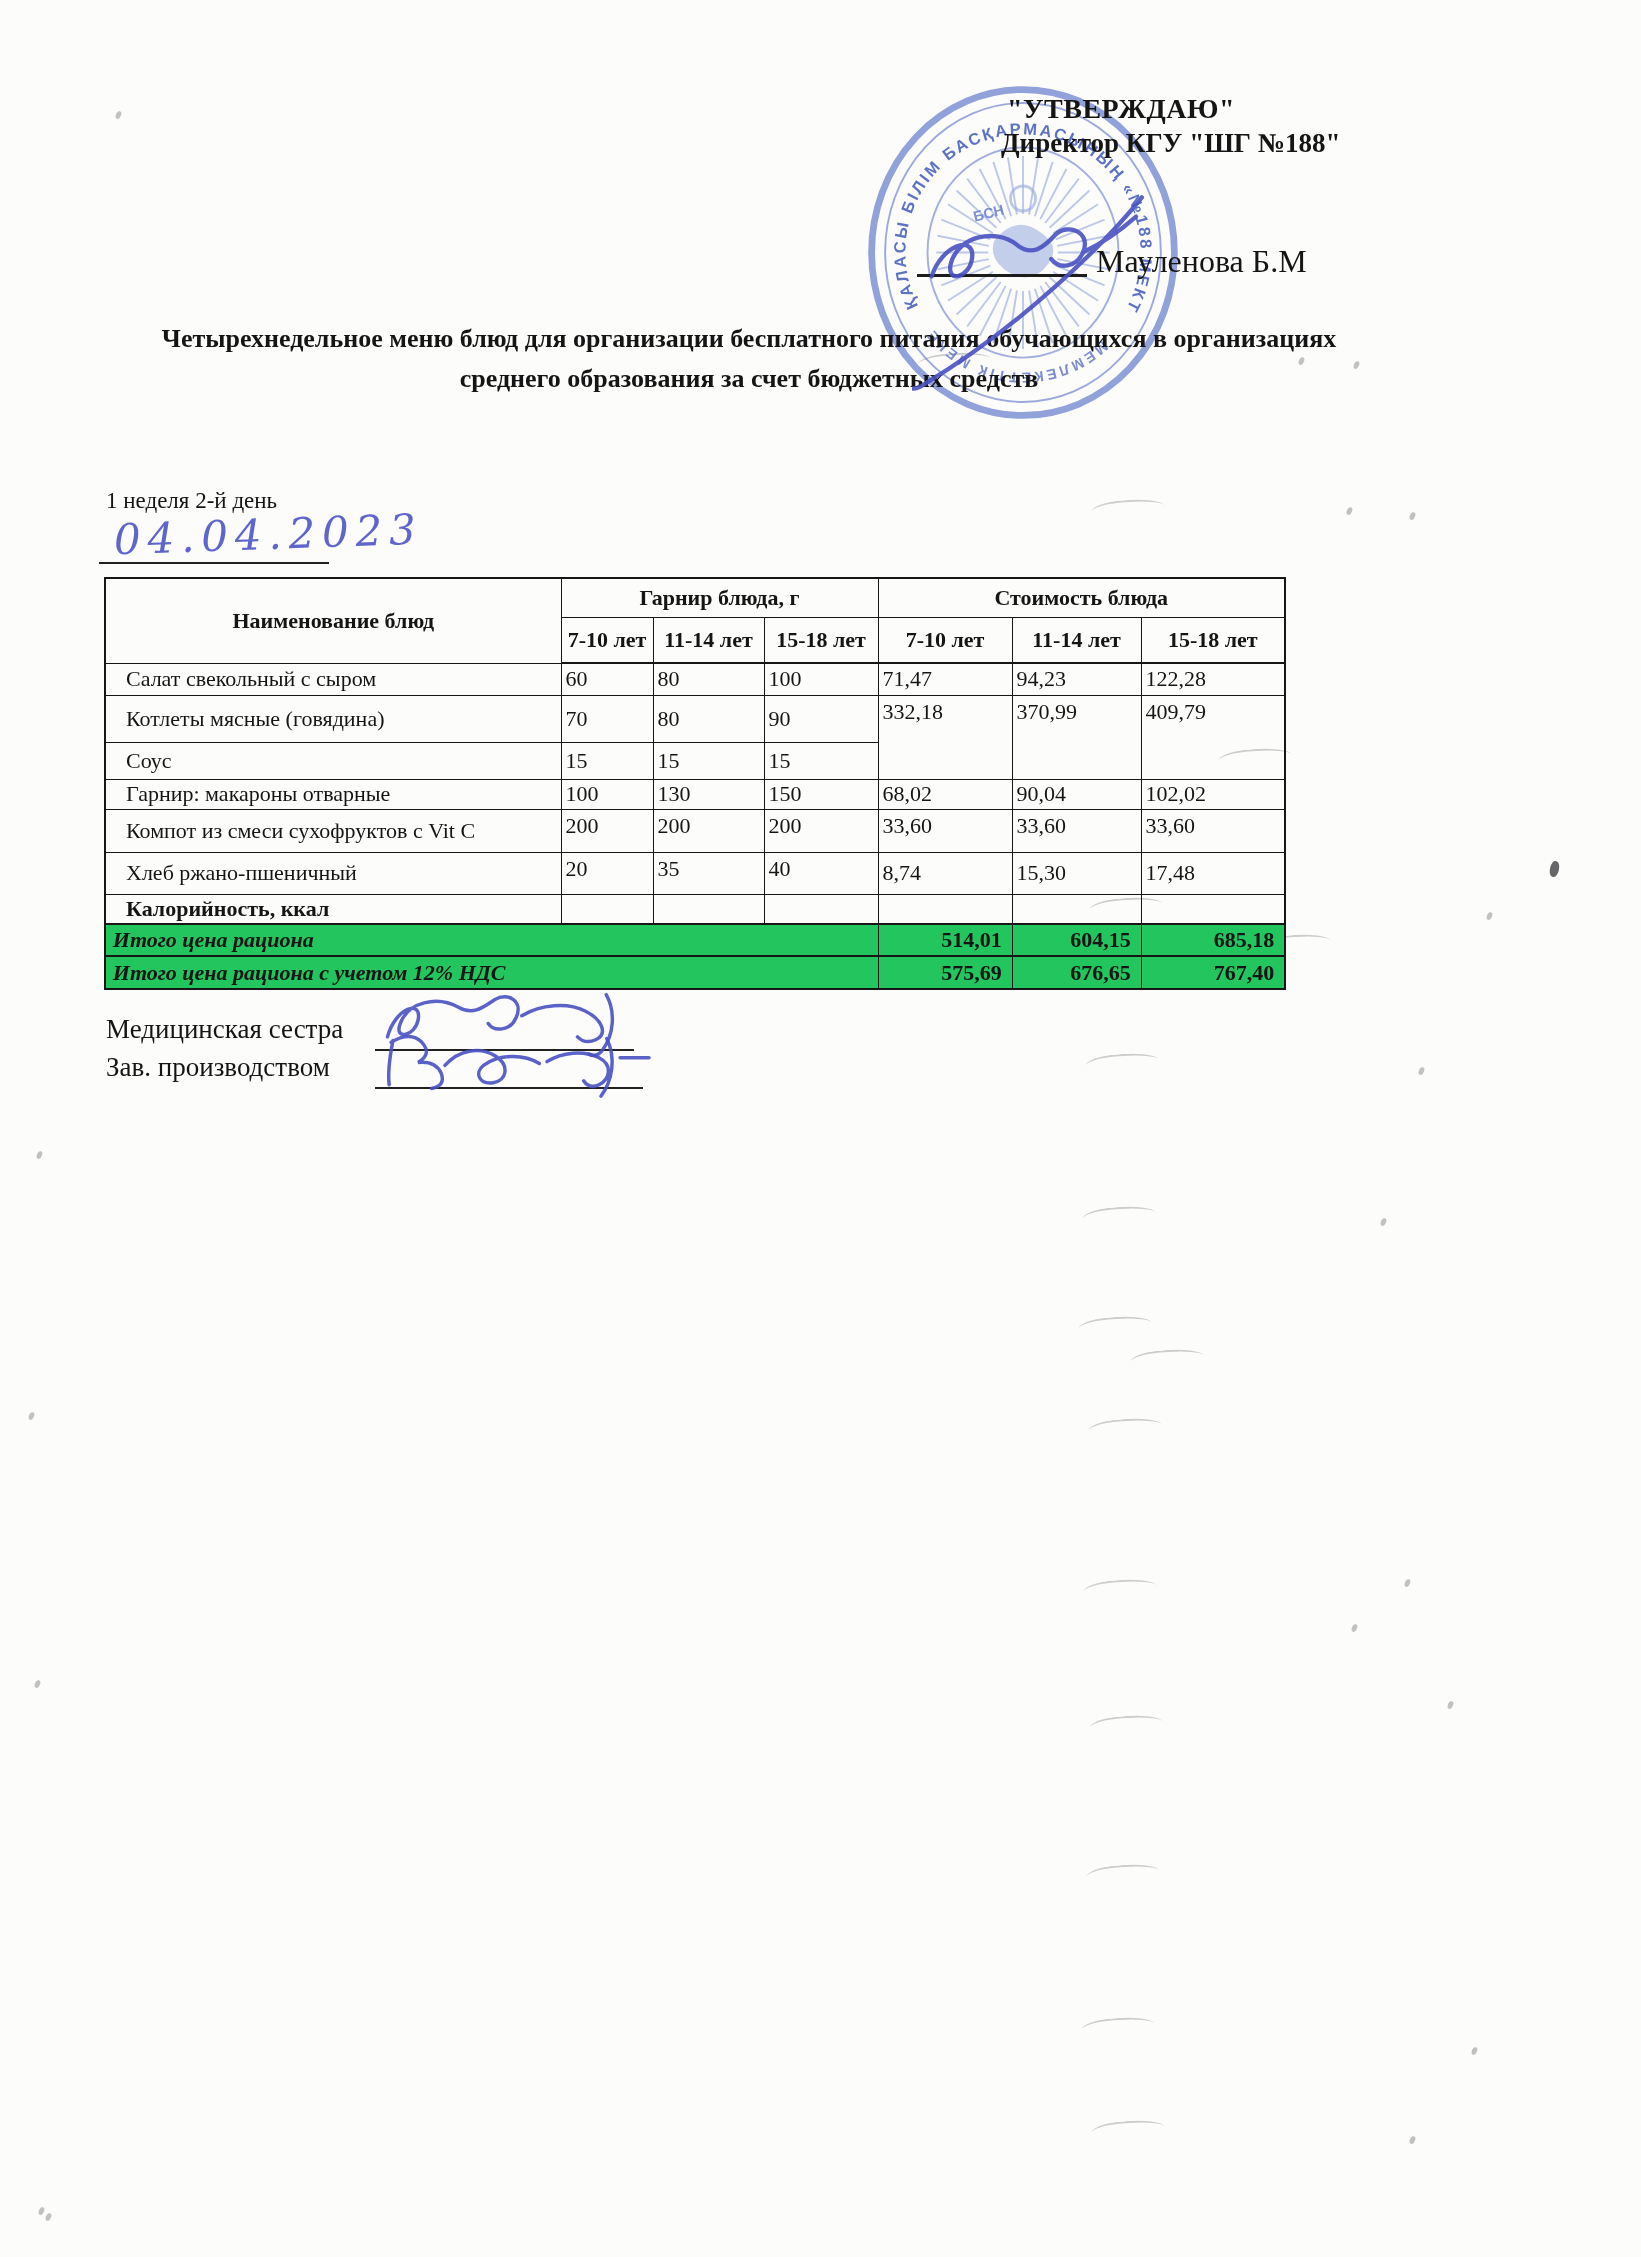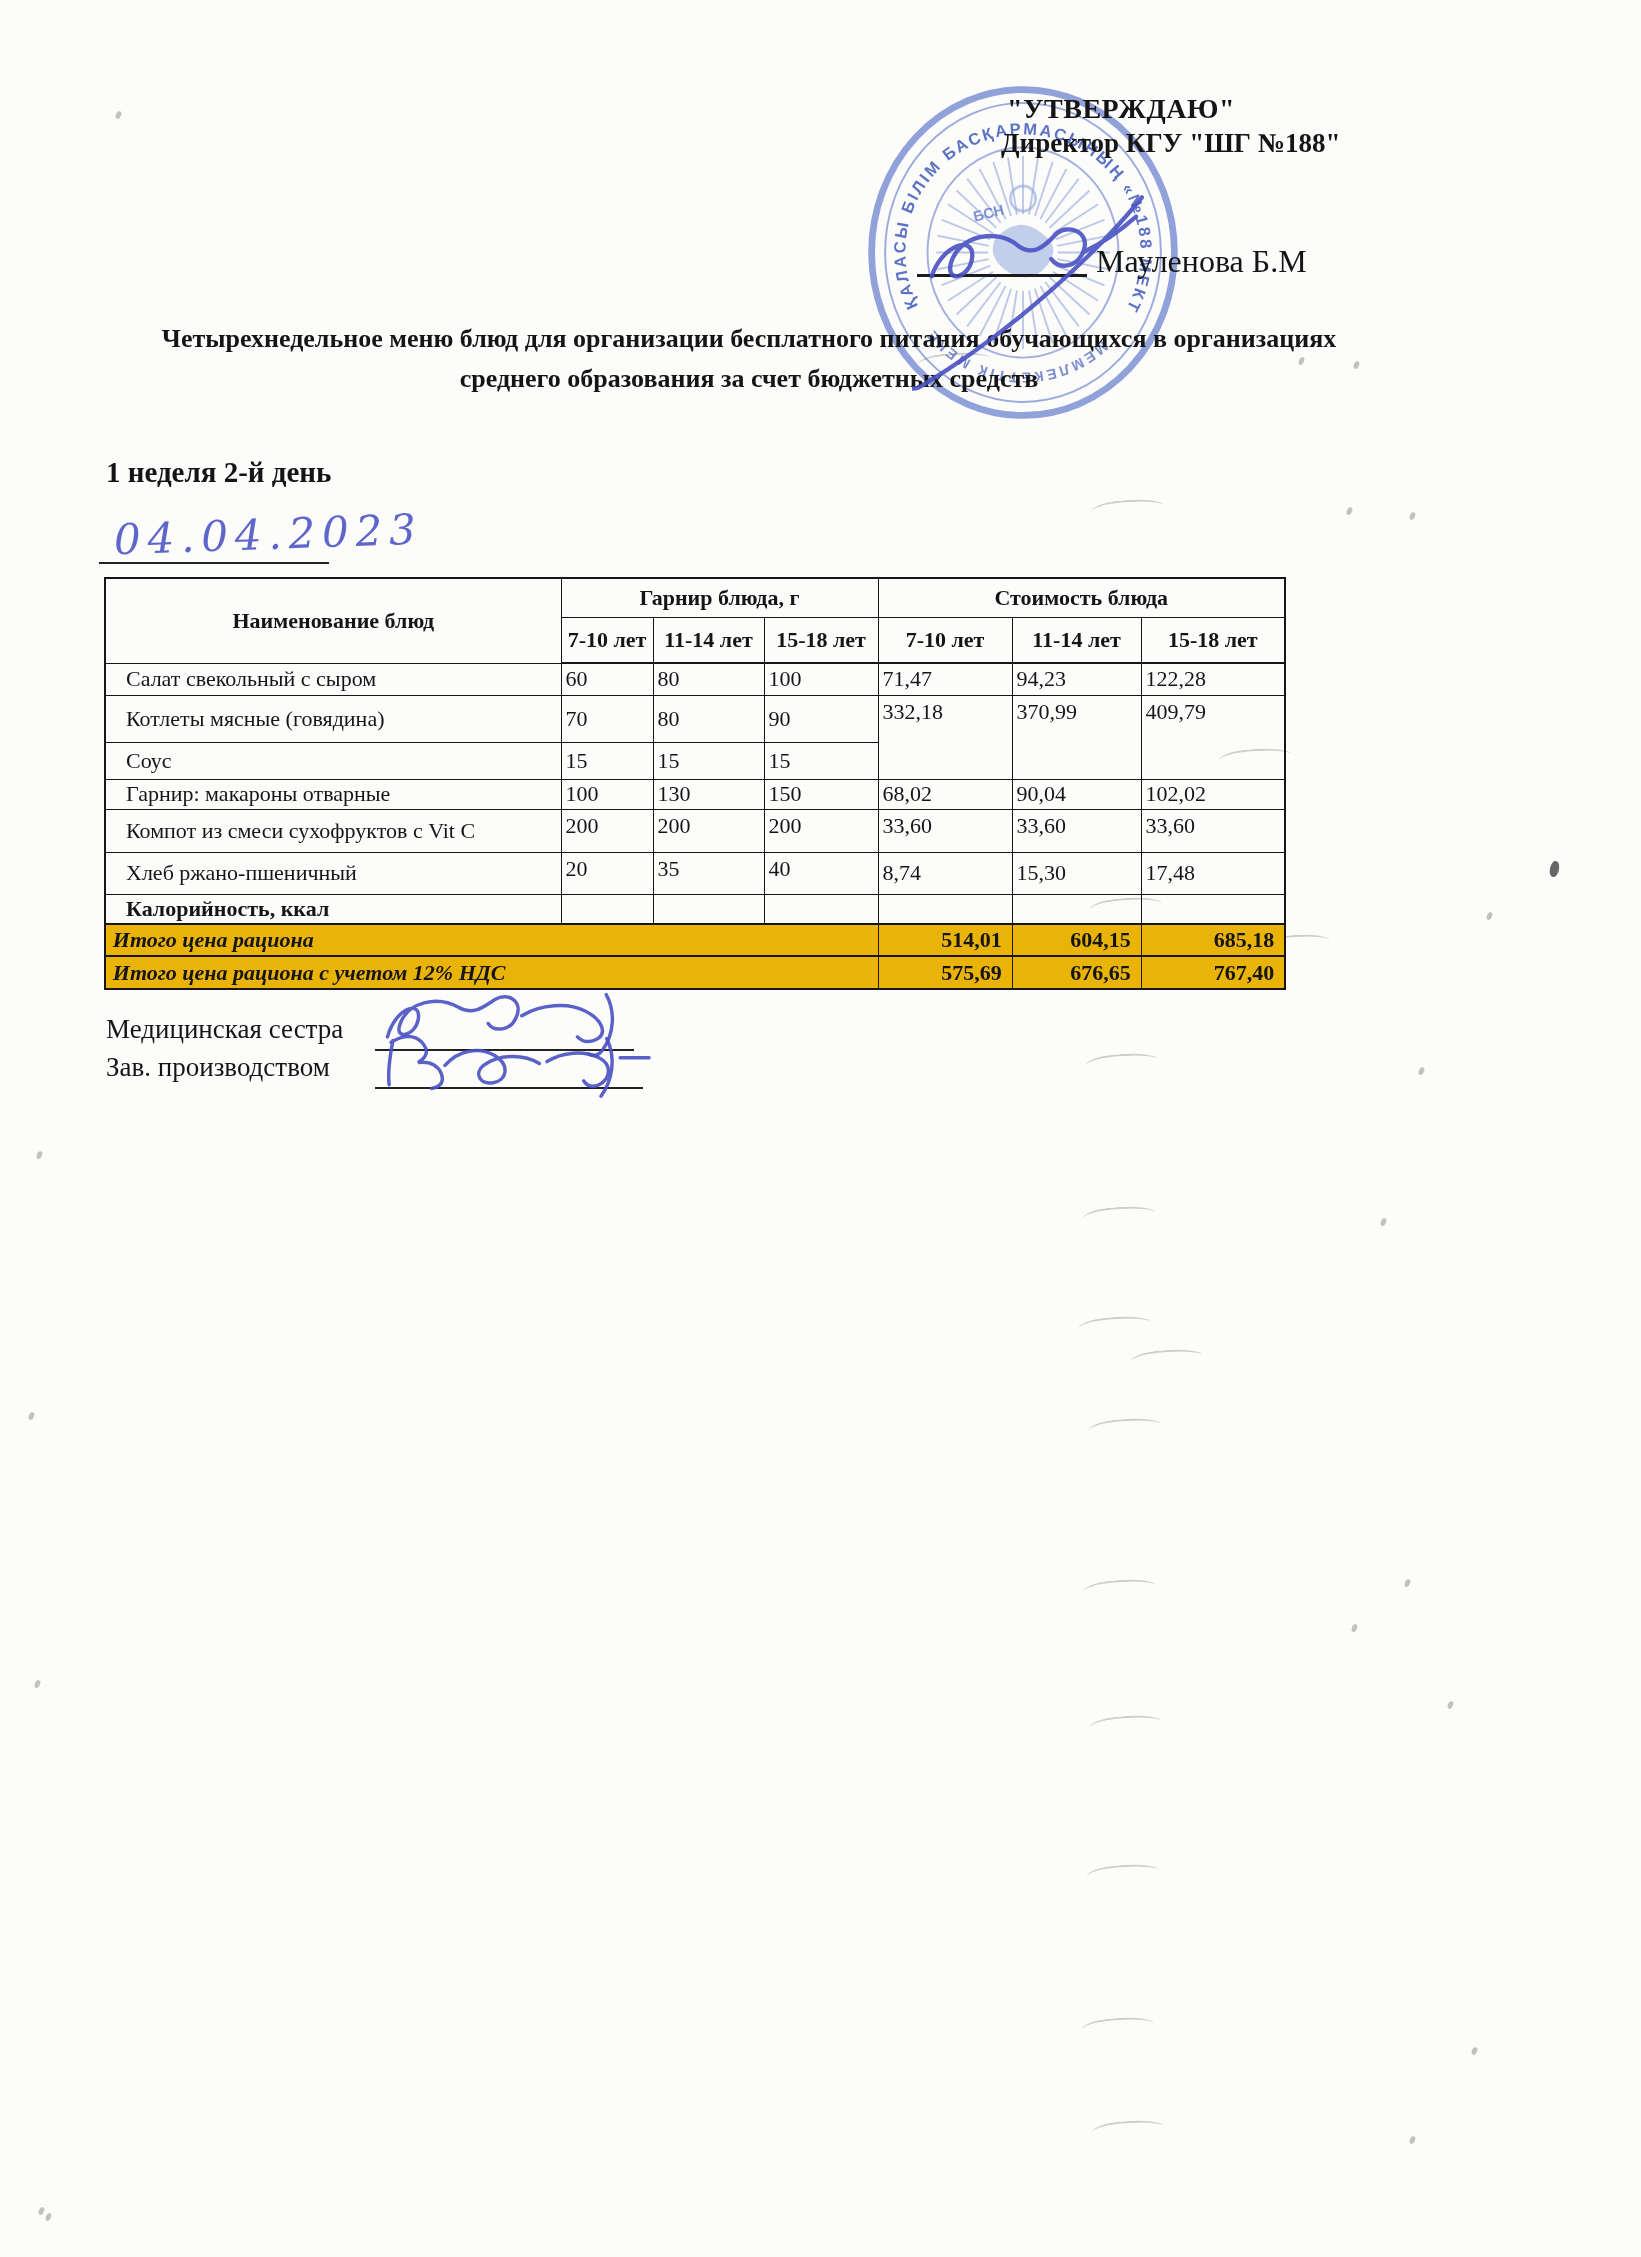--- a/index.html
+++ b/index.html
@@ -31,22 +31,22 @@
   
   .stamp{position:absolute;left:861px;top:75px;z-index:1;opacity:.92;}
   .sig-director{position:absolute;left:912px;top:153px;z-index:4;}
   
   .doc-title{
     position:absolute;left:126px;top:319px;width:1246px;z-index:2;
     text-align:center;font-size:26px;font-weight:bold;line-height:40px;
   }
   
   .week-day{
-    position:absolute;left:106px;top:456px;
-    font-size:29px;font-weight:bold;white-space:nowrap;
+    position:absolute;left:106px;top:488px;
+    font-size:23px;font-weight:normal;white-space:nowrap;
   }
   .hand-date{
     position:absolute;left:114px;top:510px;z-index:2;
     font-size:42px;font-style:italic;color:#5f66cb;
     letter-spacing:6.8px;transform:rotate(-2deg);white-space:nowrap;
     font-family:"DejaVu Serif",serif;
   }
   .date-underline{
     position:absolute;left:99px;top:562px;width:230px;height:1.9px;background:#222;
   }
@@ -58,21 +58,21 @@
   }
   .menu-table th,.menu-table td{
     border:1.9px solid #161616;padding:1px 3.9px;overflow:hidden;white-space:nowrap;
   }
   .menu-table{border:2.9px solid #161616;}
   .menu-table thead th{font-weight:bold;text-align:center;font-size:22px;}
   .menu-table thead tr:last-child th{border-bottom:2.9px solid #161616;}
   .menu-table td.name{text-align:left;padding-left:20px;}
   .menu-table td.num{}
   .menu-table td.vtop{vertical-align:top;padding-top:3.9px;}
-  .menu-table tr.total{background:#eab308;}
+  .menu-table tr.total{background:#22c55e;}
   .menu-table tr.total td{border-top:2.9px solid #161616;}
   .menu-table tr.total td.lbl{
     font-weight:bold;font-style:italic;text-align:left;padding-left:6.8px;
   }
   .menu-table tr.total td.val{
     font-weight:bold;text-align:right;padding-right:9.7px;
   }
   .menu-table td.bold{font-weight:bold;}
   
   .nurse-label{position:absolute;left:106px;top:1014px;font-size:27px;white-space:nowrap;}

